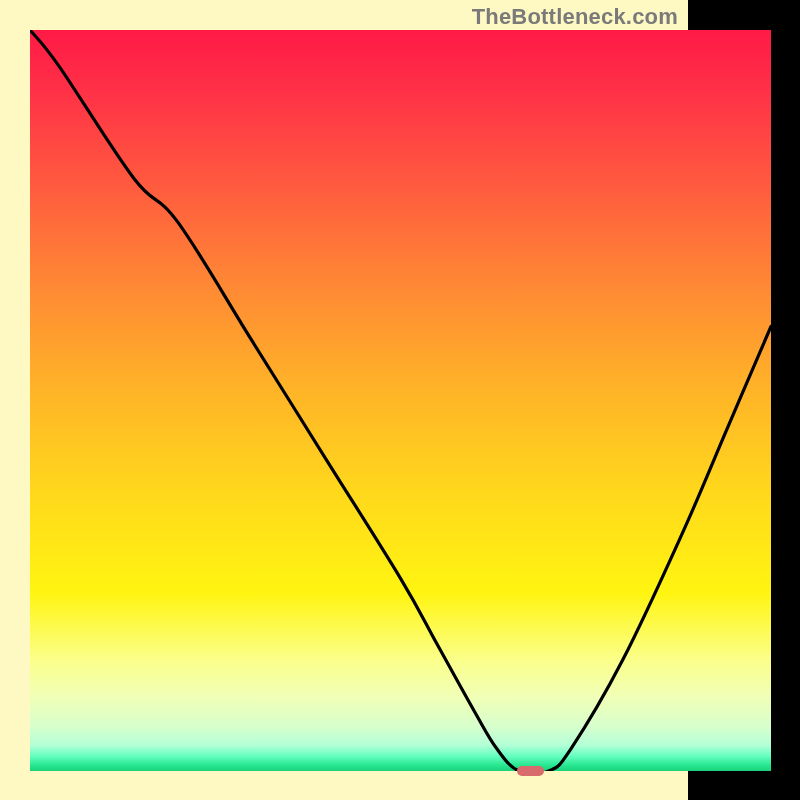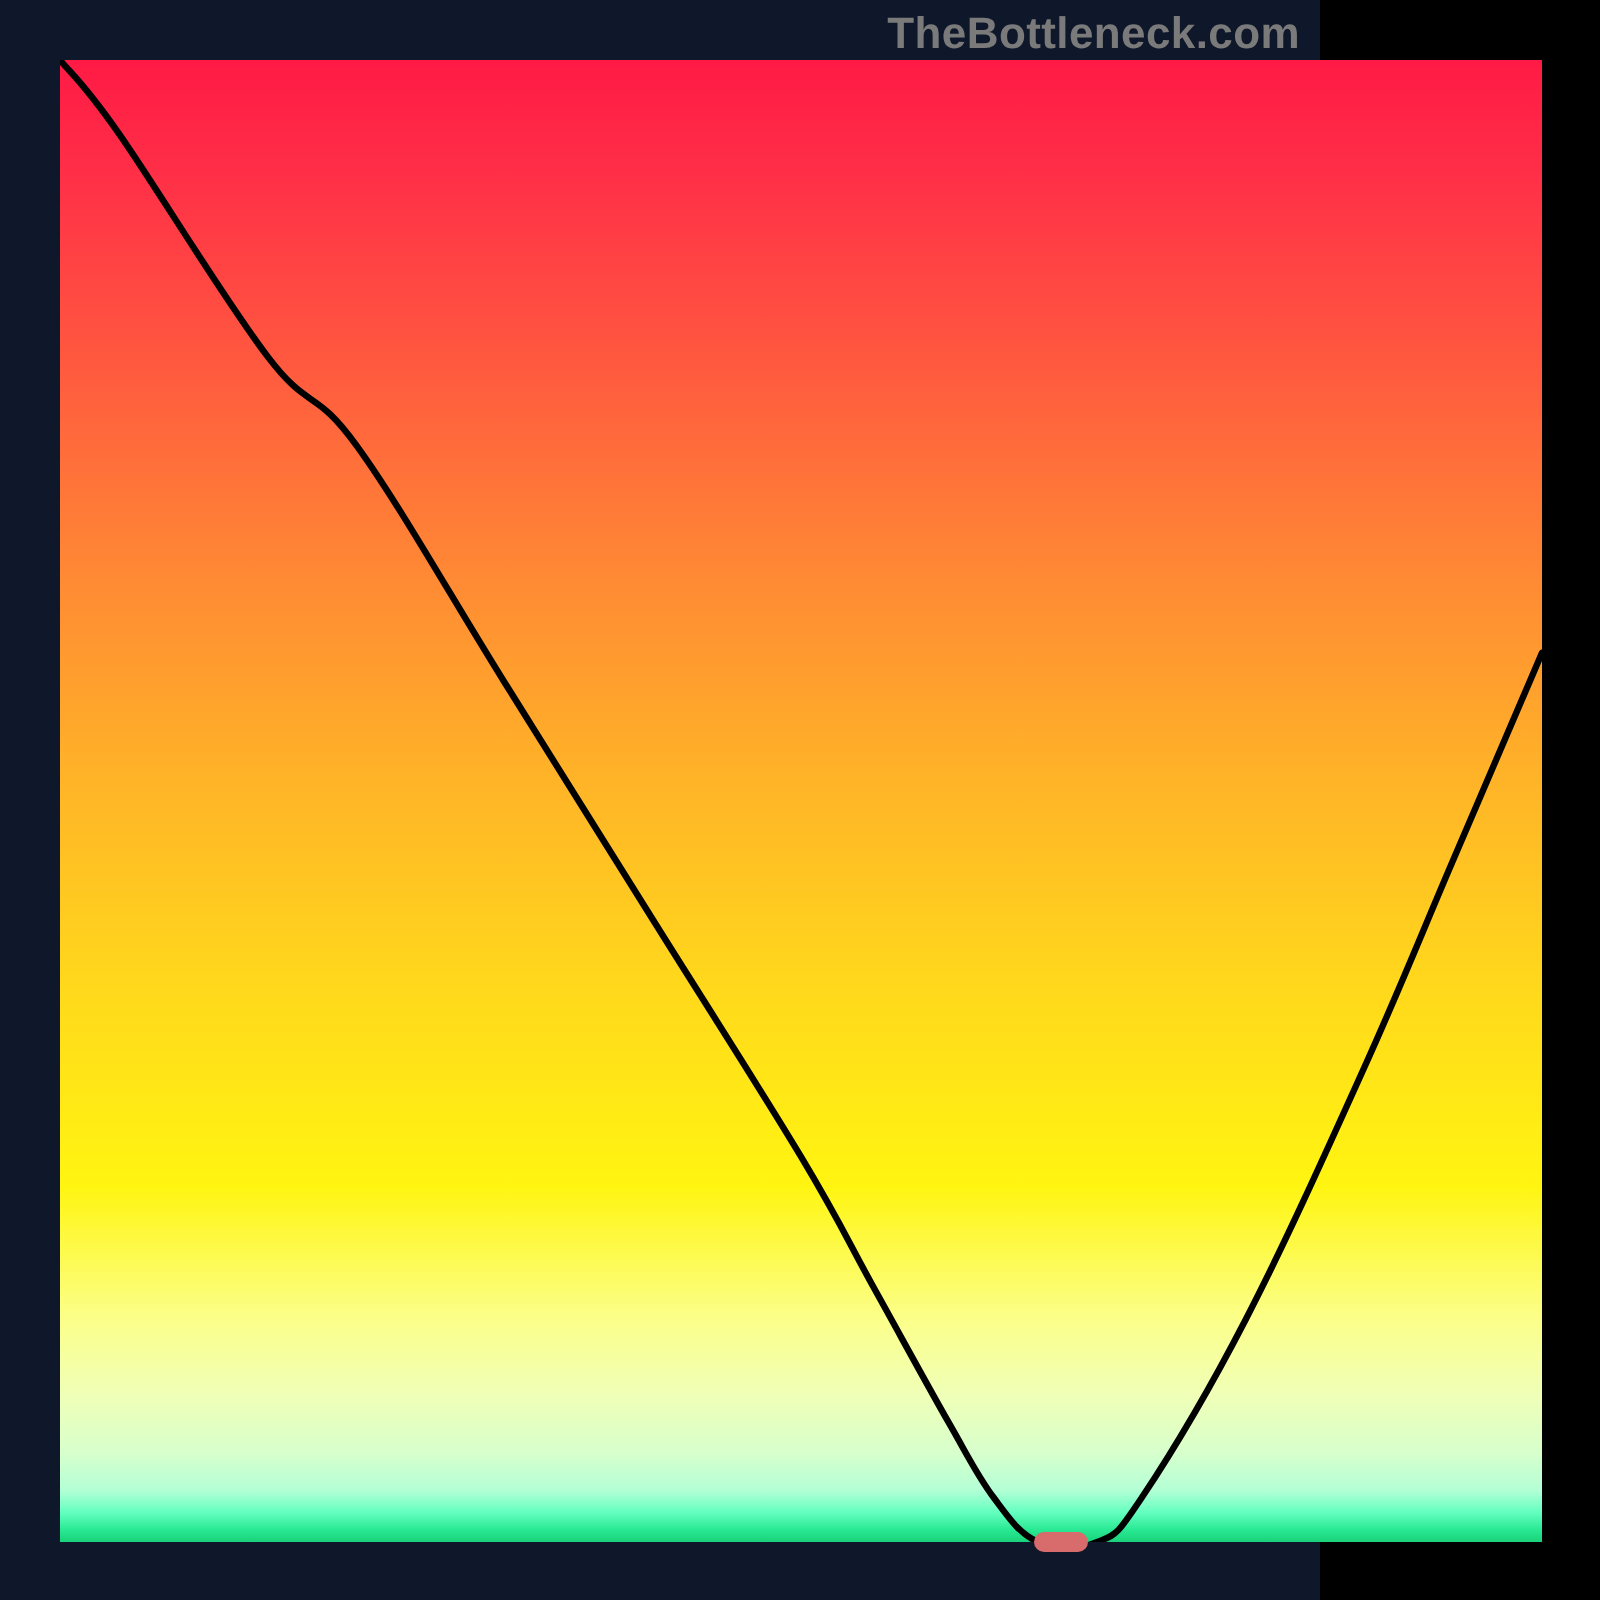--- a/index.html
+++ b/index.html
@@ -7,21 +7,22 @@
     padding: 0;
     width: 800px;
     height: 800px;
     background: #000;
     overflow: hidden;
   }
   .frame {
     position: relative;
     width: 660px;
     height: 800px;
-    background: #0f172a;
+    background: #fef9c3;
+    padding-left: 28px;
   }
   .plot-area {
     position: absolute;
     left: 30px;
     top: 30px;
     width: 741px;
     height: 741px;
     background: linear-gradient(
       to bottom,
       #ff1a45 0%,

